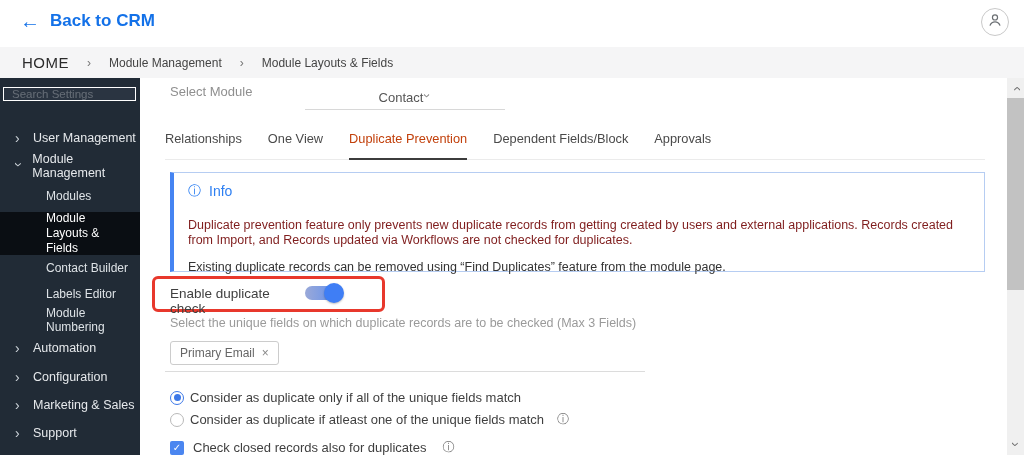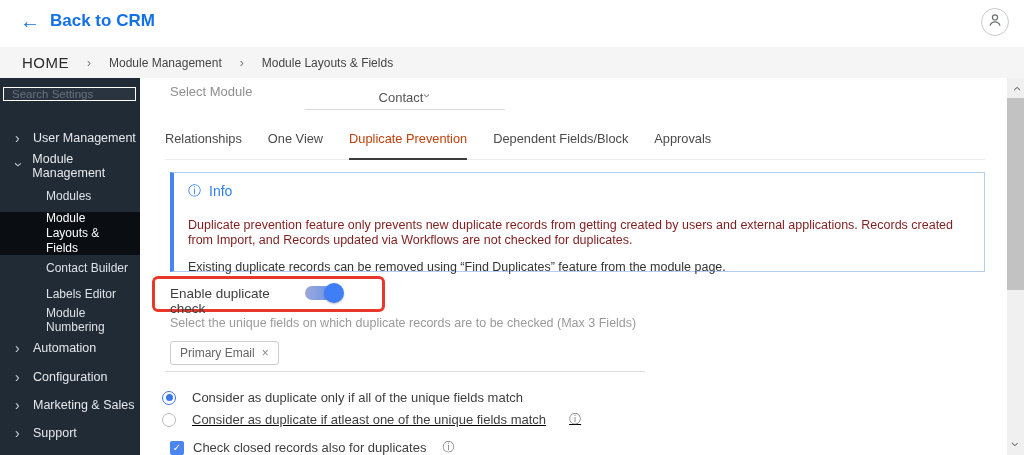--- a/index.html
+++ b/index.html
@@ -75,21 +75,21 @@
                   background:#3f7ef5; box-shadow:0 1px 2px rgba(0,0,0,.25); }
 
   .hint { position:absolute; left:30px; top:238px; font-size:12.5px; color:#9a9a9a; }
 
   .field-tag { position:absolute; left:30px; top:263px; display:inline-flex; align-items:center; gap:7px;
                border:1px solid #cccccc; border-radius:3px; padding:4px 9px; font-size:12px; color:#666;
                background:#fff; }
   .field-tag .close { color:#888; font-size:12px; cursor:pointer; }
   .field-line { position:absolute; left:25px; top:293px; width:480px; border-top:1px solid #dcdcdc; }
 
-  .radio-row { position:absolute; left:22px; display:flex; align-items:center; gap:16px; cursor:pointer; }
+  .radio-row { position:absolute; left:30px; display:flex; align-items:center; gap:6px; cursor:pointer; }
   .radio { width:14px; height:14px; border-radius:50%; border:1.5px solid #b9b9b9; position:relative;
            background:#fff; flex:none; }
   .radio.checked { border-color:#3c78e8; }
   .radio.checked::after { content:""; position:absolute; left:2.5px; top:2.5px; width:7px; height:7px;
                           border-radius:50%; background:#3c78e8; }
   .opt-label { font-size:13px; color:#3f3f3f; }
   .info-glyph-sm { font-size:12px; color:#777; margin-left:7px; }
 
   .check-row { position:absolute; left:30px; top:361px; display:flex; align-items:center; gap:9px; cursor:pointer; }
   .checkbox { width:14px; height:14px; border-radius:2px; background:#4b86f0; color:#fff; font-size:10px;
@@ -218,21 +218,21 @@
       <div class="field-tag">
         <span>Primary Email</span>
         <span class="close">×</span>
       </div>
       <div class="field-line"></div>
 
       <div class="radio-row" style="top:312px;">
         <span class="radio checked"></span>
         <span class="opt-label">Consider as duplicate only if all of the unique fields match</span>
       </div>
-      <div class="radio-row" style="top:333px;text-decoration:underline;">
+      <div class="radio-row" style="top:333px;">
         <span class="radio"></span>
         <span class="opt-label">Consider as duplicate if atleast one of the unique fields match</span>
         <span class="info-glyph-sm">ⓘ</span>
       </div>
 
       <div class="check-row">
         <span class="checkbox">
           <span>✓</span>
         </span>
         <span class="opt-label">Check closed records also for duplicates</span>

